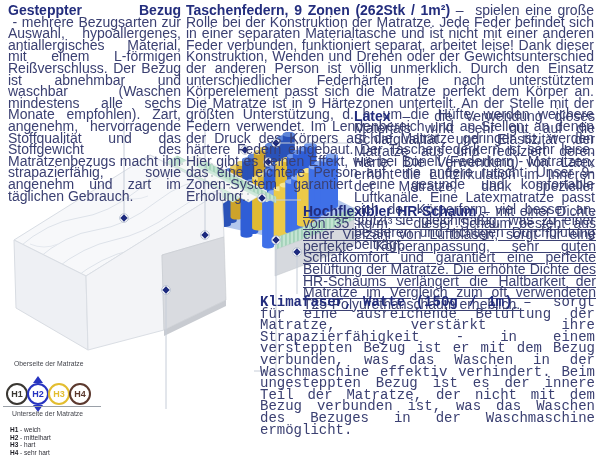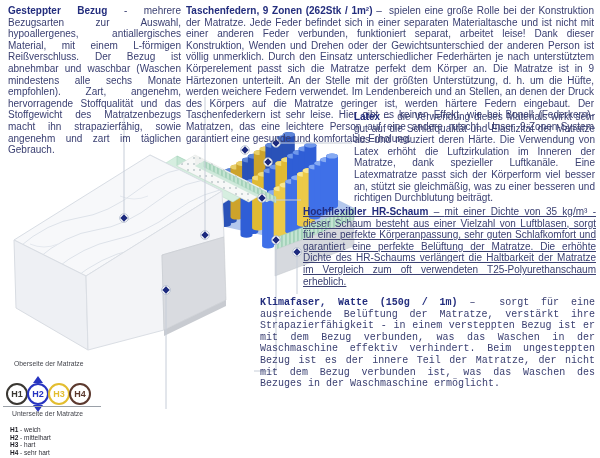--- a/index.html
+++ b/index.html
@@ -1,19 +1,19 @@
 <!DOCTYPE html>
 <html><head>
 <meta charset="utf-8">
 <style>
   html,body{margin:0;padding:0;background:#fff;}
   .canvas{position:relative;width:600px;height:458px;background:#fff;overflow:hidden;
           font-family:"Liberation Sans",sans-serif;}
   .diagram-svg{position:absolute;left:0;top:0;width:600px;height:458px;}
-  .para{position:absolute;font-size:10px;line-height:11.6px;text-align:justify;
+  .para{position:absolute;font-size:14px;line-height:11.6px;text-align:justify;
         color:#3b4072;}
   .para b{color:#232d7d;}
   .sep{white-space:pre;}
   .p-gesteppter{left:8px;top:5px;width:173px;}
   .p-taschenfedern{left:186px;top:5px;width:408px;}
   .p-latex{left:354px;top:111px;width:241px;}
   .p-hr{left:303px;top:206px;width:293px;text-decoration:underline;}
   .p-klimafaser{left:260px;top:297px;width:335px;font-family:Liberation Mono, monospace;}
   .p-polster{left:252px;top:365px;width:346px;font-size:8px;letter-spacing:-0.1px;
              white-space:nowrap;text-align:left;}

